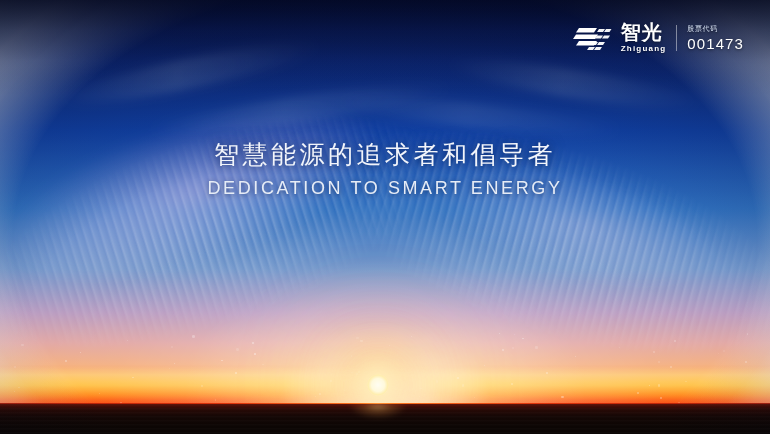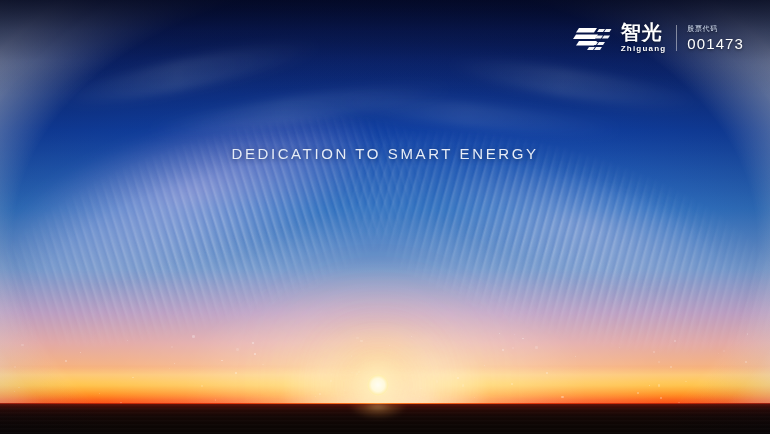--- a/index.html
+++ b/index.html
@@ -337,21 +337,21 @@
   }
   .tagline-cn {
     font-size:25px;
     color:#f2f5fb;
     letter-spacing:3.5px;
     font-weight:400;
     text-shadow:0 1px 6px rgba(6,18,56,.55), 0 0 18px rgba(10,30,80,.35);
   }
   .tagline-en {
     margin-top:7px;
-    font-size:15px;
+    font-size:18px;
     color:#e6ecf6;
     letter-spacing:2.6px;
     font-weight:400;
     text-shadow:0 1px 5px rgba(6,18,56,.55);
   }
 </style>
 </head>
 <body>
 
 <div id="stage">
@@ -484,16 +484,17 @@
 
     <div class="logo-div"></div>
 
     <div class="stock">
       <span class="stock-label">股票代码</span>
       <span class="stock-code">001473</span>
     </div>
   </div>
 
   <div class="tagline">
+    <div class="tagline-cn">智慧能源的追求者和倡导者</div>
     <div class="tagline-en">DEDICATION TO SMART ENERGY</div>
   </div>
 
 </div>
 
 </body></html>

